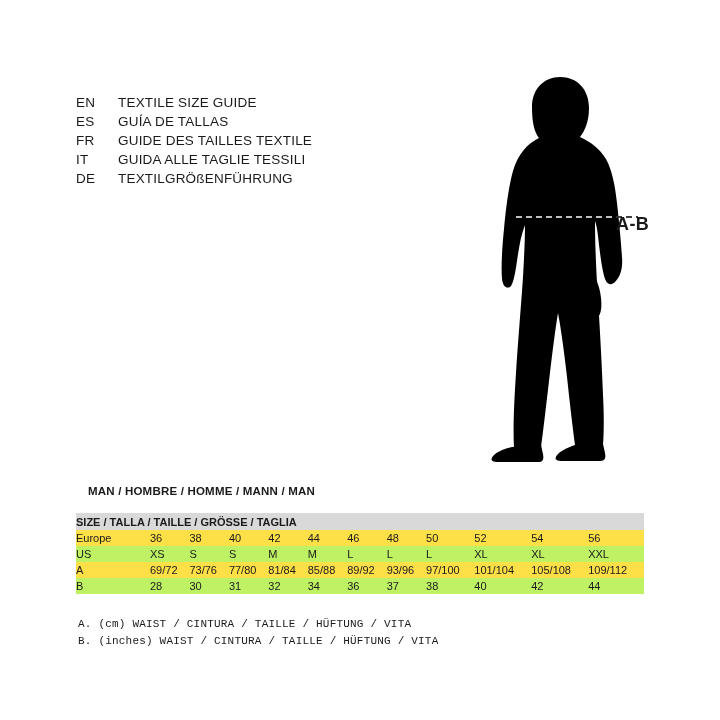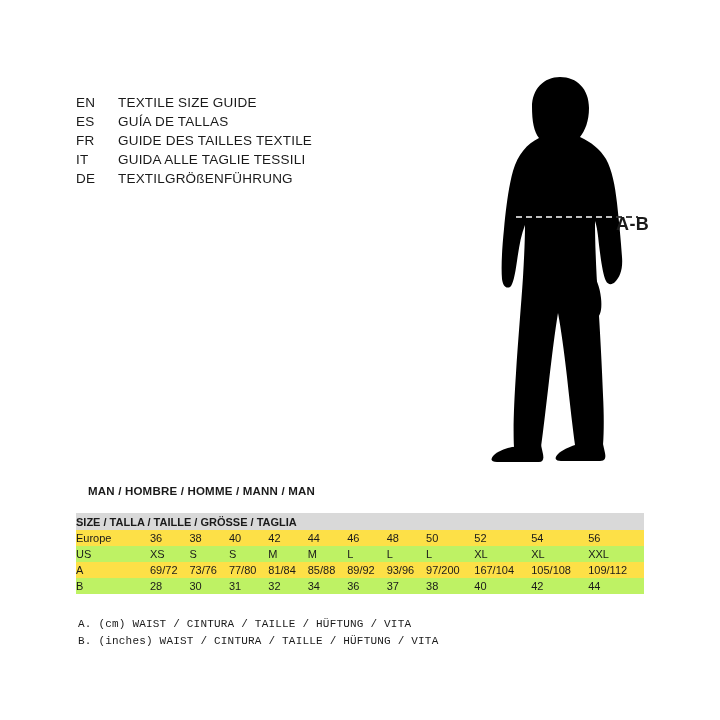--- a/index.html
+++ b/index.html
@@ -250,22 +250,22 @@
       </tr>
       <tr class="plain">
         <td class="label">A</td>
         <td>69/72</td>
         <td>73/76</td>
         <td>77/80</td>
         <td>81/84</td>
         <td>85/88</td>
         <td>89/92</td>
         <td>93/96</td>
-        <td>97/200</td>
-        <td>167/104</td>
+        <td>97/100</td>
+        <td>101/104</td>
         <td>105/108</td>
         <td>109/112</td>
       </tr>
       <tr class="shade">
         <td class="label">B</td>
         <td>28</td>
         <td>30</td>
         <td>31</td>
         <td>32</td>
         <td>34</td>

